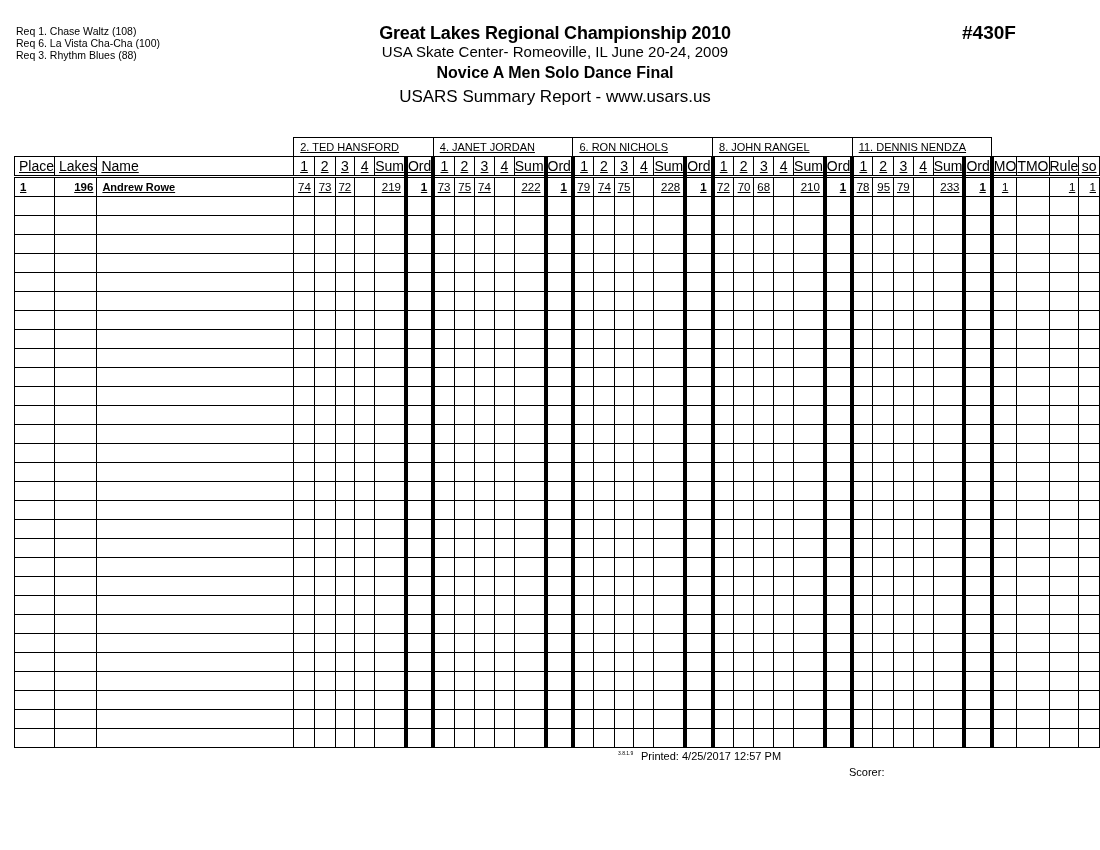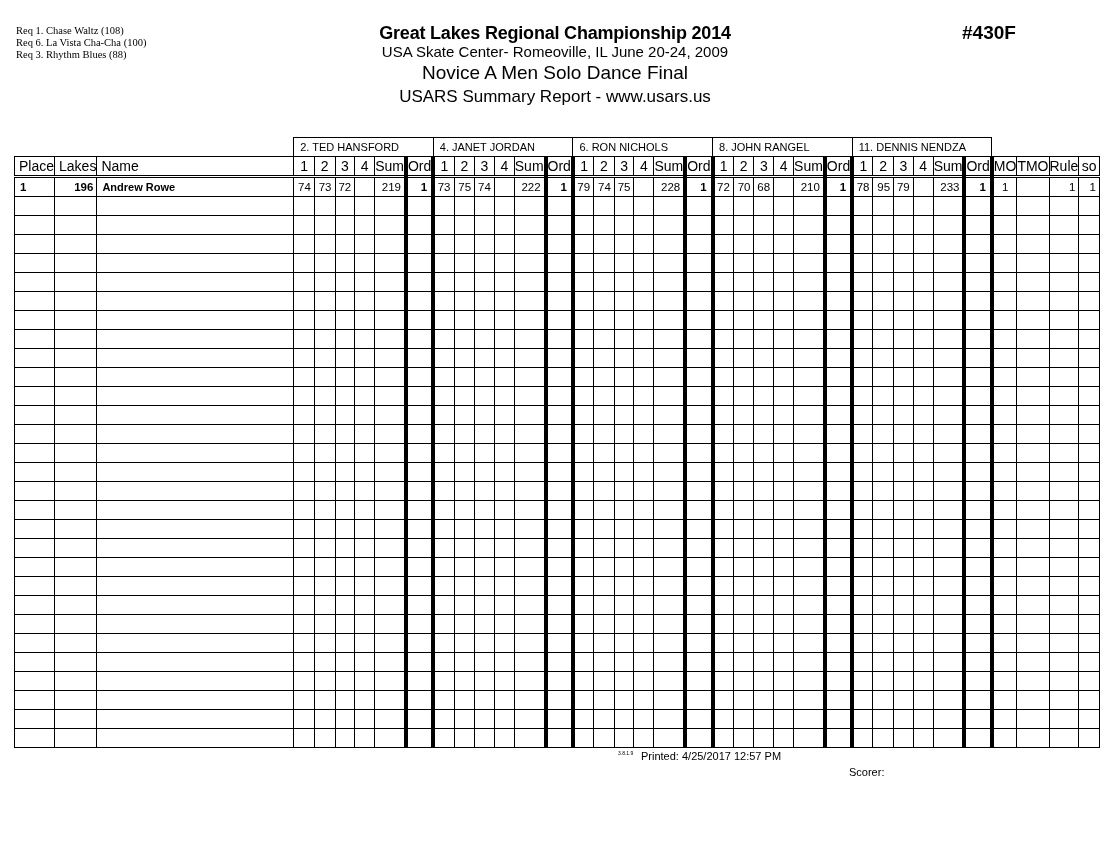--- a/index.html
+++ b/index.html
@@ -1,25 +1,25 @@
 <!DOCTYPE html>
 <html><head>
 <meta charset="utf-8">
 <style>
   html, body { margin:0; padding:0; background:#ffffff; }
   body { width:1100px; height:850px; position:relative; overflow:hidden; font-family:"Liberation Sans", sans-serif; color:#000; }
-  .req { position:absolute; left:16px; top:25px; font-size:10.5px; line-height:12px;font-family:Liberation Serif, serif; }
+  .req { position:absolute; left:16px; top:25px; font-size:10.5px; line-height:12px; }
   .req div { white-space:nowrap; }
   .hdr { position:absolute; left:330px; width:450px; top:22px; text-align:center; }
   .hdr .t1 { font-size:18px; font-weight:bold; line-height:22px; letter-spacing:-0.2px; }
   .hdr .t2 { font-size:15px; line-height:16px; }
-  .hdr .t3 { font-size:19px; font-weight:normal; line-height:26px; }
+  .hdr .t3 { font-size:16px; font-weight:bold; line-height:26px; }
   .hdr .t4 { font-size:17px; line-height:22px; }
   .evno { position:absolute; left:962px; top:22px; font-size:19px; font-weight:bold; }
-  table.grid { position:absolute; left:14px; top:137px; border-collapse:collapse; table-layout:fixed; font-size:10px; }
+  table.grid { position:absolute; left:14px; top:137px; border-collapse:collapse; table-layout:fixed; font-size:10px;text-decoration:underline; }
   table.grid td { padding:0; height:18px; border:1px solid #000; overflow:hidden; white-space:nowrap; }
   table.grid tr.jrow td { height:18px; font-size:11px; padding-left:6px; }
   table.grid tr.jrow td.blank { border:none; }
   table.grid tr.colh td { text-align:center; font-size:14px; border-bottom:3px double #000; }
   table.grid tr.colh td.left { text-align:left; padding-left:4px; }
   table.grid tr.body td { text-align:right; padding-right:3px; font-size:11.5px; }
   table.grid tr.body td.place { text-align:left; padding-left:5px; font-weight:bold; }
   table.grid tr.body td.cont { font-weight:bold; }
   table.grid tr.body td.name { text-align:left; padding-left:5px; font-weight:bold; font-size:11px;margin-top:38px; }
   table.grid tr.body td.ord { font-weight:bold; text-align:right; padding-right:4px; }
@@ -33,21 +33,21 @@
 </head>
 <body>
 
 <div class="req">
   <div>Req  1.  Chase Waltz (108)</div>
   <div>Req  6.  La Vista Cha-Cha (100)</div>
   <div>Req  3.  Rhythm Blues (88)</div>
 </div>
 
 <div class="hdr">
-  <div class="t1">Great Lakes Regional Championship 2014</div>
+  <div class="t1">Great Lakes Regional Championship 2010</div>
   <div class="t2">USA Skate Center- Romeoville, IL  June 20-24, 2009</div>
   <div class="t3">Novice A Men Solo Dance Final</div>
   <div class="t4">USARS Summary Report - www.usars.us</div>
 </div>
 
 <div class="evno">#430F</div>
 
 <table class="grid">
   <colgroup>
     <col style="width:29px">

